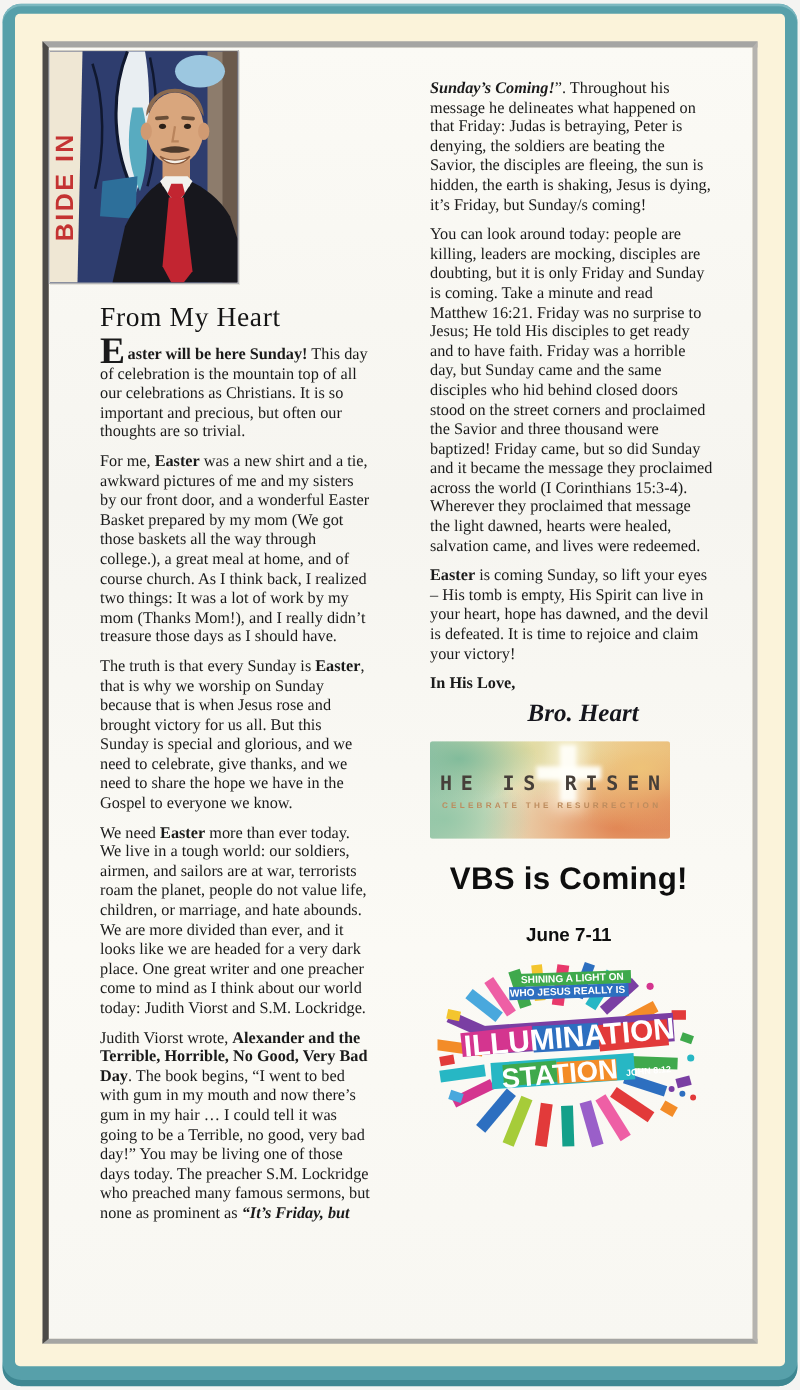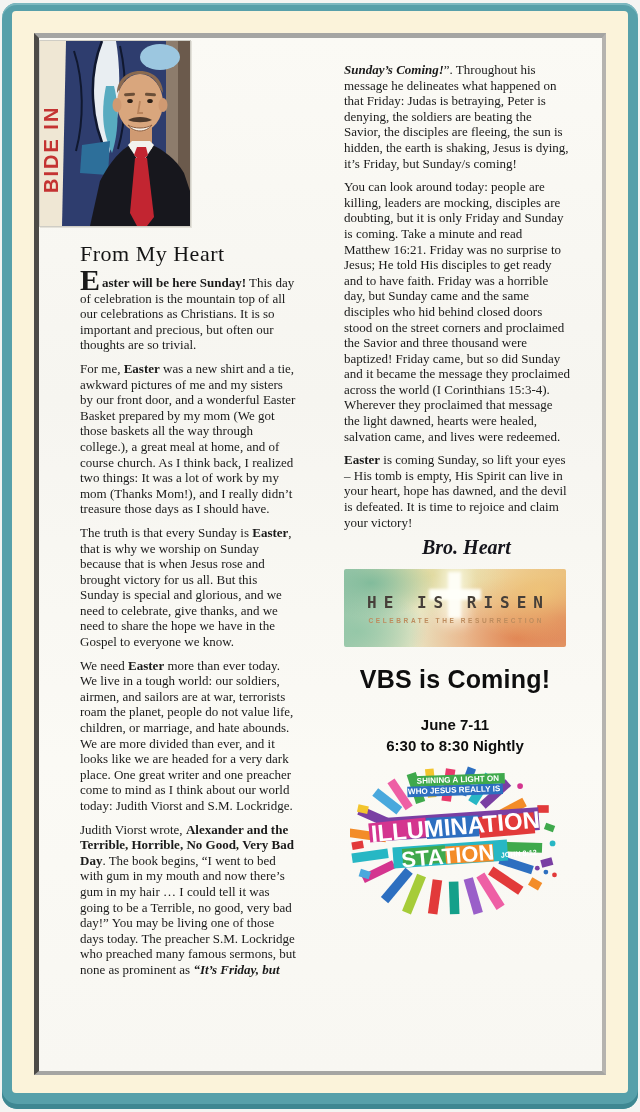--- a/index.html
+++ b/index.html
@@ -24,21 +24,21 @@
 
   .rich p{margin:0 0 8px 0;font-size:13px;line-height:15.6px;text-align:left;}
   .col-left .rich{margin-left:41px;width:216px;}
   .col-right .rich{width:227px;}
   .rich .b{font-weight:bold;}
   .rich .bi{font-weight:bold;font-style:italic;}
   .rich .dc{font-size:30px;font-weight:bold;line-height:0;position:relative;top:3px;padding-right:2px;}
 
   .signature{font-size:20px;font-weight:bold;font-style:italic;padding-left:78px;margin-top:-2px;color:#15151c;}
 
-  .risen-banner{position:relative;width:222px;height:78px;margin-top:10px;border-radius:2px;overflow:hidden;
+  .risen-banner{position:relative;width:192px;height:78px;margin-top:10px;border-radius:2px;overflow:hidden;
      background:
        radial-gradient(90px 50px at 12% 18%, rgba(126,186,154,.95), rgba(126,186,154,0) 70%),
        radial-gradient(100px 60px at 6% 80%, rgba(145,198,166,.85), rgba(145,198,166,0) 70%),
        radial-gradient(110px 60px at 40% 8%, rgba(222,214,150,.8), rgba(222,214,150,0) 70%),
        radial-gradient(120px 70px at 88% 28%, rgba(238,196,120,.95), rgba(238,196,120,0) 72%),
        radial-gradient(150px 85px at 78% 88%, rgba(224,128,78,.9), rgba(224,128,78,0) 72%),
        radial-gradient(100px 60px at 98% 62%, rgba(218,110,84,.85), rgba(218,110,84,0) 70%),
        linear-gradient(95deg,#9fc9ae,#e9e7c6 35%,#f2e9c6 55%,#e8bb80);}
   .cross-v,.cross-h{position:absolute;background:rgba(255,255,250,.95);filter:blur(1.5px);}
   .cross-v{left:104px;top:3px;width:13px;height:46px;box-shadow:0 0 12px 7px rgba(255,255,240,.55);}
@@ -108,34 +108,34 @@
                 <p><span>We need </span><span class="b">Easter</span><span> more than ever today. We live in a tough world: our soldiers, airmen, and sailors are at war, terrorists roam the planet, people do not value life, children, or marriage, and hate abounds. We are more divided than ever, and it looks like we are headed for a very dark place. One great writer and one preacher come to mind as I think about our world today: Judith Viorst and S.M. Lockridge.</span></p>
                 <p><span>Judith Viorst wrote, </span><span class="b">Alexander and the Terrible, Horrible, No Good, Very Bad Day</span><span>. The book begins, “I went to bed with gum in my mouth and now there’s gum in my hair … I could tell it was going to be a Terrible, no good, very bad day!” You may be living one of those days today. The preacher S.M. Lockridge who preached many famous sermons, but none as prominent as </span><span class="bi">“It’s Friday, but</span></p>
               </div>
           </div>
 
           <div class="col-right">
             <div class="rich">
                 <p><span class="bi">Sunday’s Coming!</span><span>”. Throughout his message he delineates what happened on that Friday: Judas is betraying, Peter is denying, the soldiers are beating the Savior, the disciples are fleeing, the sun is hidden, the earth is shaking, Jesus is dying, it’s Friday, but Sunday/s coming!</span></p>
                 <p><span>You can look around today: people are killing, leaders are mocking, disciples are doubting, but it is only Friday and Sunday is coming. Take a minute and read Matthew 16:21. Friday was no surprise to Jesus; He told His disciples to get ready and to have faith. Friday was a horrible day, but Sunday came and the same disciples who hid behind closed doors stood on the street corners and proclaimed the Savior and three thousand were baptized! Friday came, but so did Sunday and it became the message they proclaimed across the world (I Corinthians 15:3-4). Wherever they proclaimed that message the light dawned, hearts were healed, salvation came, and lives were redeemed.</span></p>
                 <p><span class="b">Easter</span><span> is coming Sunday, so lift your eyes – His tomb is empty, His Spirit can live in your heart, hope has dawned, and the devil is defeated. It is time to rejoice and claim your victory!</span></p>
+                <p><span class="b">In His Love,</span></p>
               </div>
             <div class="signature">Bro. Heart</div>
 
             <div class="risen-banner">
               <div class="cross-v"></div>
               <div class="cross-h"></div>
               <div class="risen-title">HE IS RISEN</div>
               <div class="risen-sub">CELEBRATE THE RESURRECTION</div>
             </div>
 
             <div class="vbs">
               <div class="vbs-title">VBS is Coming!</div>
               <div class="vbs-dates">June 7-11</div>
-              <div class="vbs-times">6:30 to 8:30 Nightly</div>
             </div>
 
             <svg class="illum" width="215" height="150" viewBox="0 0 225 155">
               <g>
                 <rect x="98" y="2" width="10" height="34" fill="#e8396b" transform="rotate(8 103 19)"></rect>
                 <rect x="118" y="0" width="9" height="30" fill="#2d6fc0" transform="rotate(20 122 15)"></rect>
                 <rect x="132" y="6" width="10" height="34" fill="#27b7c4" transform="rotate(32 137 23)"></rect>
                 <rect x="148" y="10" width="9" height="36" fill="#7a3fa3" transform="rotate(48 152 28)"></rect>
                 <rect x="80" y="2" width="9" height="30" fill="#f3c52e" transform="rotate(-6 84 17)"></rect>
                 <rect x="64" y="6" width="10" height="32" fill="#3fa94c" transform="rotate(-18 69 22)"></rect>

